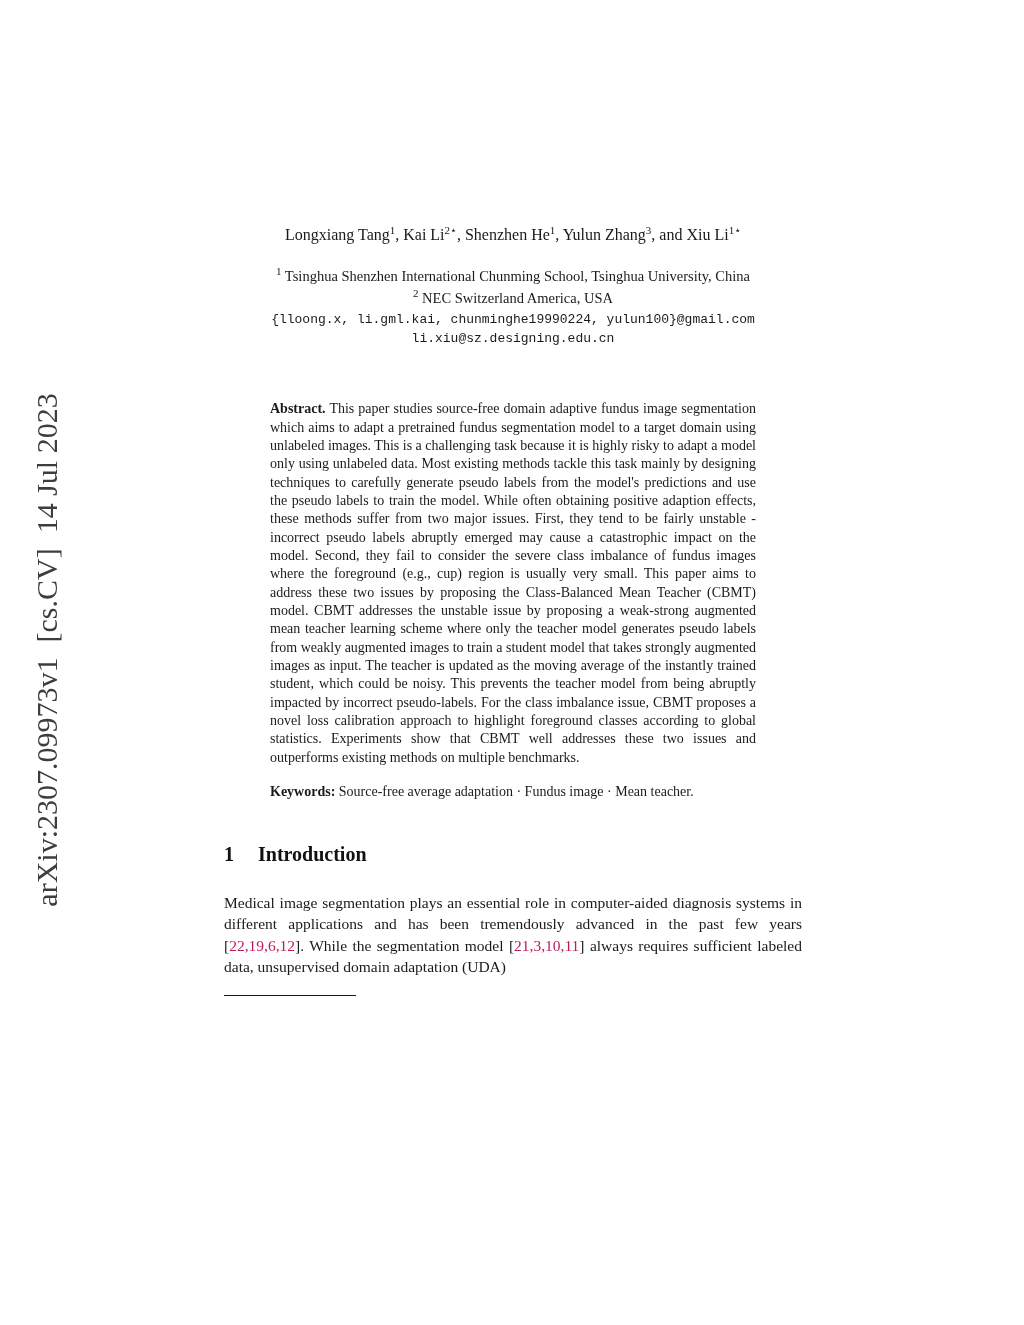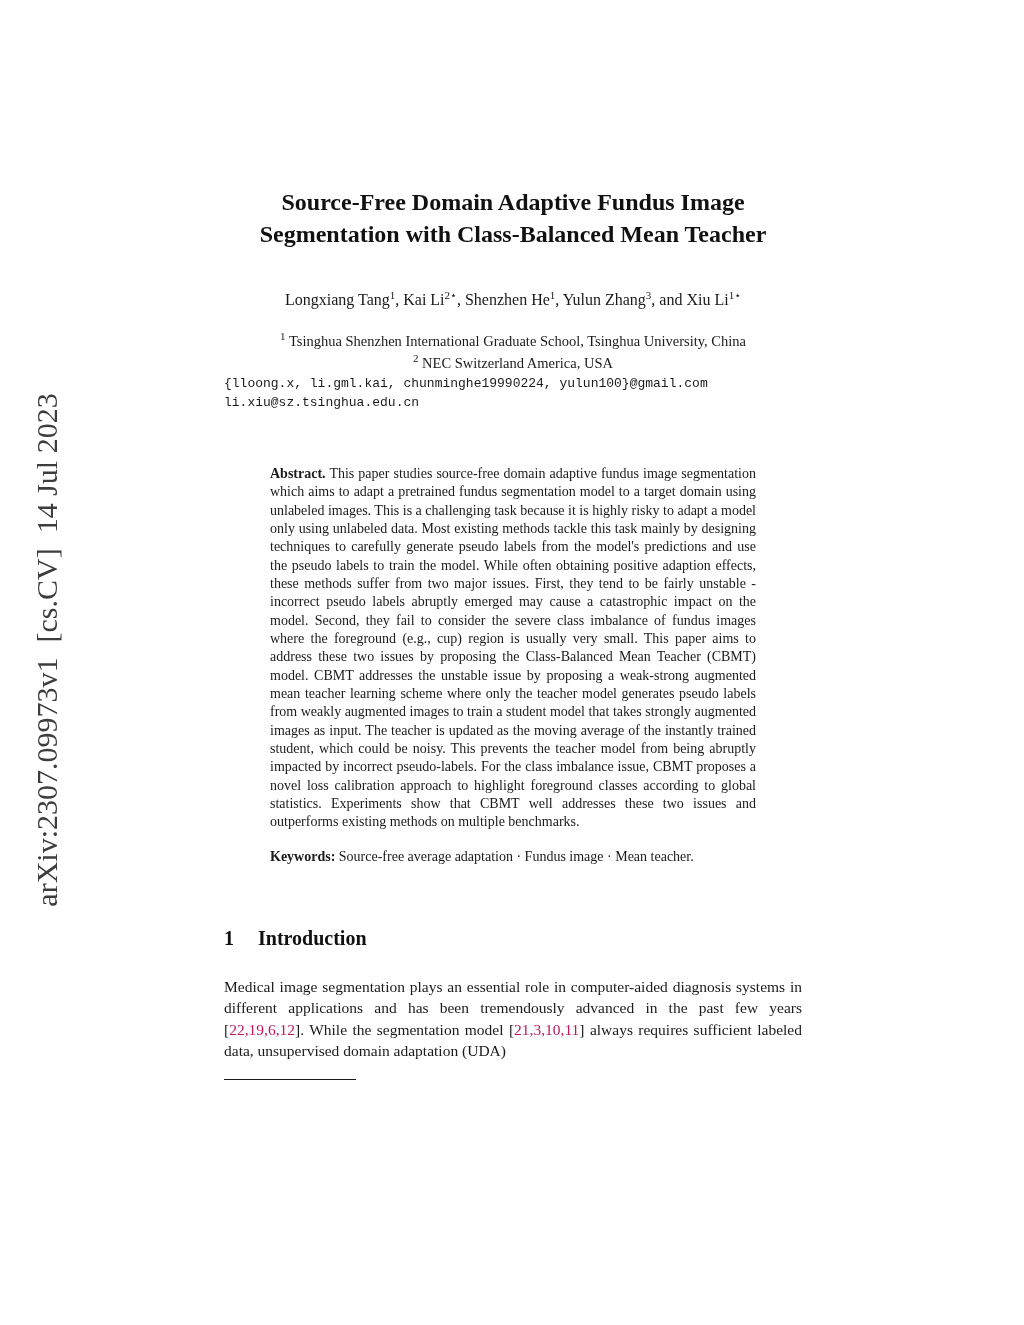--- a/index.html
+++ b/index.html
@@ -52,21 +52,21 @@
   .authors sup, .affil sup {
     font-size: 11px;
   }
   .affiliations {
     text-align: center;
     margin-top: 20px;
     font-size: 14.5px;
     line-height: 1.3;
   }
   .emails {
-    text-align: left;
+    text-align: center;
     margin-top: 3px;
     font-family: "Liberation Mono", monospace;
     font-size: 13px;
     line-height: 1.45;
   }
   .abstract {
     margin: 52px 46px 0 46px;
     font-size: 14px;
     line-height: 1.31;
     text-align: justify;
@@ -74,21 +74,21 @@
   .keywords {
     margin: 16px 46px 0 46px;
     font-size: 14px;
     line-height: 1.31;
     text-align: left;
   }
   .bold {
     font-weight: bold;
   }
   .section-heading {
-    margin: 61px 0 0 0;
+    margin: 42px 0 0 0;
     font-size: 20px;
     font-weight: bold;
     color: #111111;
   }
   .secnum {
     display: inline-block;
     min-width: 34px;
   }
   .body-text {
     margin: 26px 0 0 0;
@@ -117,32 +117,31 @@
 </style>
 </head>
 <body>
 
 <div class="page">
 
   <div class="watermark">arXiv:2307.09973v1  [cs.CV]  14 Jul 2023</div>
 
   <div class="content">
 
-    <h1 class="title"><span>Source-Free Domain Adaptive Fundus Image</span><br><span>Segmentation with Class-Balanced Mean Teacher</span></h1>
 
     <div class="authors"><span><span>Longxiang Tang</span><sup>1</sup><span>, </span></span><span><span>Kai Li</span><sup>2⋆</sup><span>, </span></span><span><span>Shenzhen He</span><sup>1</sup><span>, </span></span><span><span>Yulun Zhang</span><sup>3</sup><span>, and </span></span><span><span>Xiu Li</span><sup>1⋆</sup><span></span></span></div>
 
     <div class="affiliations">
-      <div class="affil"><sup>1</sup> <span>Tsinghua Shenzhen International Graduate School, Tsinghua University, China</span></div>
+      <div class="affil"><sup>1</sup> <span>Tsinghua Shenzhen International Chunming School, Tsinghua University, China</span></div>
       <div class="affil"><sup>2</sup> <span>NEC Switzerland America, USA</span></div>
     </div>
 
     <div class="emails">
       <div class="email-line">{lloong.x, li.gml.kai, chunminghe19990224, yulun100}@gmail.com</div>
-      <div class="email-line">li.xiu@sz.tsinghua.edu.cn</div>
+      <div class="email-line">li.xiu@sz.designing.edu.cn</div>
     </div>
 
     <div class="abstract"><span class="bold">Abstract.</span> <span>This paper studies source-free domain adaptive fundus image segmentation which aims to adapt a pretrained fundus segmentation model to a target domain using unlabeled images. This is a challenging task because it is highly risky to adapt a model only using unlabeled data. Most existing methods tackle this task mainly by designing techniques to carefully generate pseudo labels from the model's predictions and use the pseudo labels to train the model. While often obtaining positive adaption effects, these methods suffer from two major issues. First, they tend to be fairly unstable - incorrect pseudo labels abruptly emerged may cause a catastrophic impact on the model. Second, they fail to consider the severe class imbalance of fundus images where the foreground (e.g., cup) region is usually very small. This paper aims to address these two issues by proposing the Class-Balanced Mean Teacher (CBMT) model. CBMT addresses the unstable issue by proposing a weak-strong augmented mean teacher learning scheme where only the teacher model generates pseudo labels from weakly augmented images to train a student model that takes strongly augmented images as input. The teacher is updated as the moving average of the instantly trained student, which could be noisy. This prevents the teacher model from being abruptly impacted by incorrect pseudo-labels. For the class imbalance issue, CBMT proposes a novel loss calibration approach to highlight foreground classes according to global statistics. Experiments show that CBMT well addresses these two issues and outperforms existing methods on multiple benchmarks.</span></div>
 
     <div class="keywords"><span class="bold">Keywords:</span> <span>Source-free average adaptation · Fundus image · Mean teacher.</span></div>
 
     <h2 class="section-heading"><span class="secnum">1</span><span>Introduction</span></h2>
 
     <p class="body-text"><span>Medical image segmentation plays an essential role in computer-aided diagnosis systems in different applications and has been tremendously advanced in the past few years [</span><a class="cite">22,19,6,12</a><span>]. While the segmentation model [</span><a class="cite">21,3,10,11</a><span>] always requires sufficient labeled data, unsupervised domain adaptation (UDA)</span></p>
 

